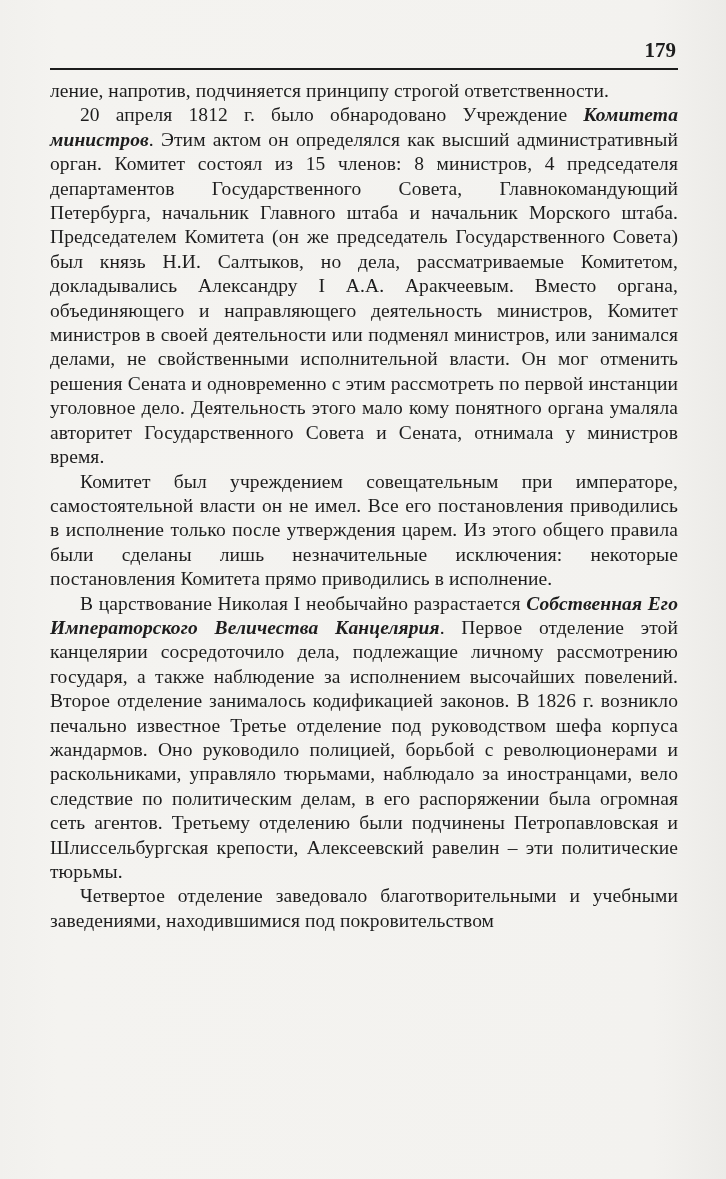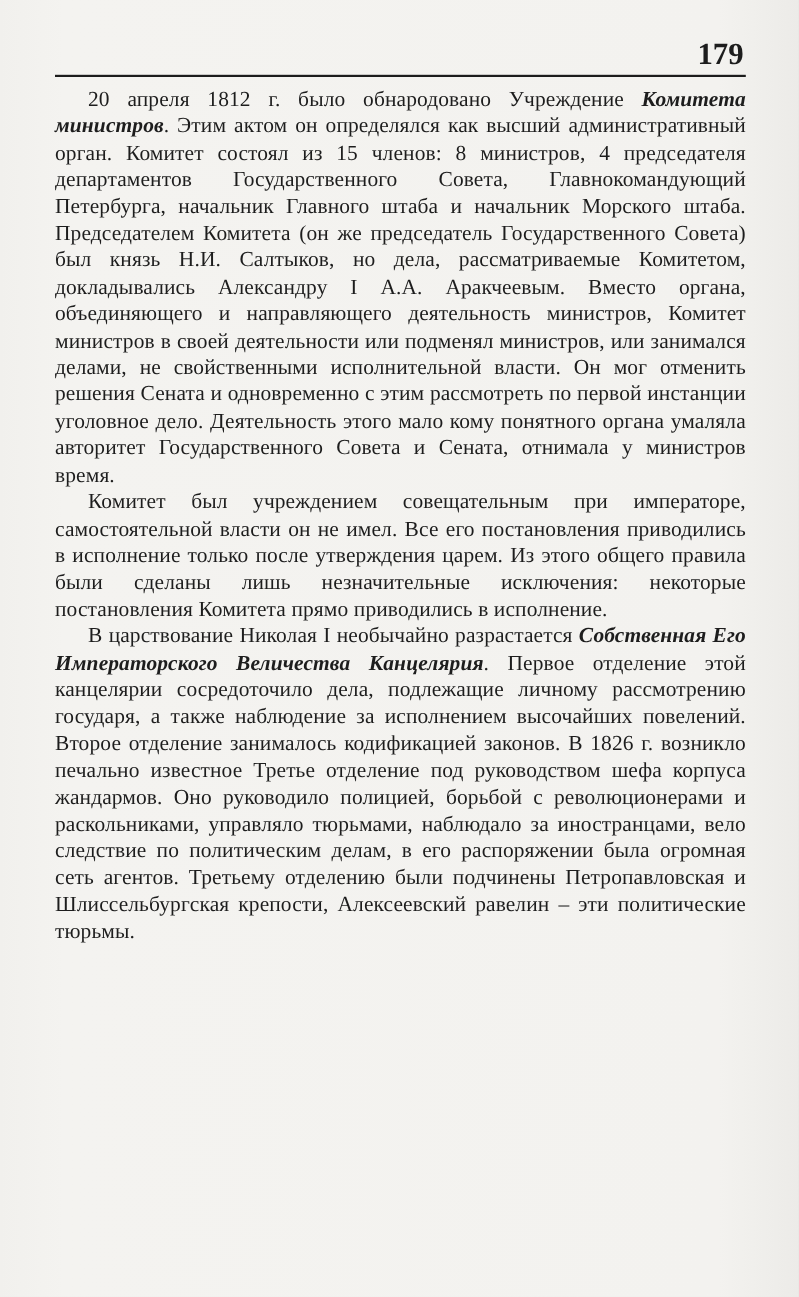--- a/index.html
+++ b/index.html
@@ -18,21 +18,21 @@
     font-family: "Liberation Serif", "DejaVu Serif", serif;
     overflow: hidden;
   }
   .content {
     box-sizing: border-box;
     padding: 38px 48px 0 50px;
   }
   .page-header {
     text-align: right;
     font-weight: bold;
-    font-size: 28px;
+    font-size: 21px;
     line-height: 24px;
     padding-bottom: 6px;
     border-bottom: 2px solid #1c1c1c;
     margin-bottom: 9px;
   }
   .page-number {
     display: inline-block;
     padding-right: 2px;
   }
   .body-text p.para {
@@ -52,18 +52,20 @@
 </style>
 </head>
 <body>
 
 <div class="page">
   <div class="content">
     <div class="page-header">
       <span class="page-number">179</span>
     </div>
     <div class="body-text">
+        <p class="para"><span>ление, напротив, подчиняется принципу строгой ответственности.</span></p>
         <p class="para indent"><span>20 апреля 1812 г. было обнародовано Учреждение </span><span class="bi">Комитета министров</span><span>. Этим актом он определялся как высший административный орган. Комитет состоял из 15 членов: 8 министров, 4 председателя департаментов Государственного Совета, Главнокомандующий Петербурга, начальник Главного штаба и начальник Морского штаба. Председателем Комитета (он же председатель Государственного Совета) был князь Н.И. Салтыков, но дела, рассматриваемые Комитетом, докладывались Александру I А.А. Аракчеевым. Вместо органа, объединяющего и направляющего деятельность министров, Комитет министров в своей деятельности или подменял министров, или занимался делами, не свойственными исполнительной власти. Он мог отменить решения Сената и одновременно с этим рассмотреть по первой инстанции уголовное дело. Деятельность этого мало кому понятного органа умаляла авторитет Государственного Совета и Сената, отнимала у министров время.</span></p>
         <p class="para indent"><span>Комитет был учреждением совещательным при императоре, самостоятельной власти он не имел. Все его постановления приводились в исполнение только после утверждения царем. Из этого общего правила были сделаны лишь незначительные исключения: некоторые постановления Комитета прямо приводились в исполнение.</span></p>
         <p class="para indent"><span>В царствование Николая I необычайно разрастается </span><span class="bi">Собственная Его Императорского Величества Канцелярия</span><span>. Первое отделение этой канцелярии сосредоточило дела, подлежащие личному рассмотрению государя, а также наблюдение за исполнением высочайших повелений. Второе отделение занималось кодификацией законов. В 1826 г. возникло печально известное Третье отделение под руководством шефа корпуса жандармов. Оно руководило полицией, борьбой с революционерами и раскольниками, управляло тюрьмами, наблюдало за иностранцами, вело следствие по политическим делам, в его распоряжении была огромная сеть агентов. Третьему отделению были подчинены Петропавловская и Шлиссельбургская крепости, Алексеевский равелин – эти политические тюрьмы.</span></p>
+        <p class="para indent"><span>Четвертое отделение заведовало благотворительными и учебными заведениями, находившимися под покровительством</span></p>
       </div>
   </div>
 </div>
 
 </body></html>

